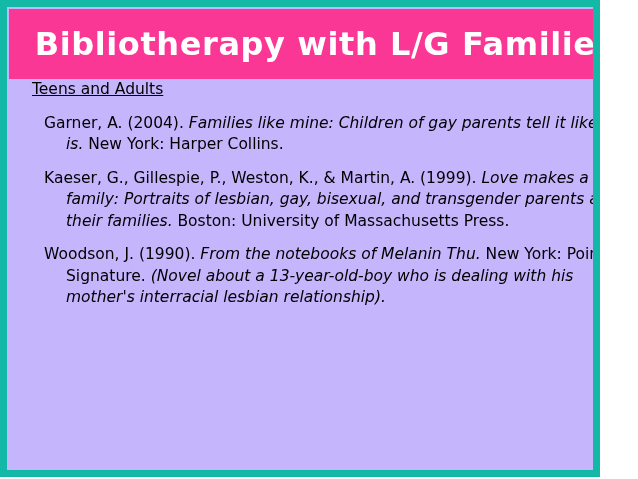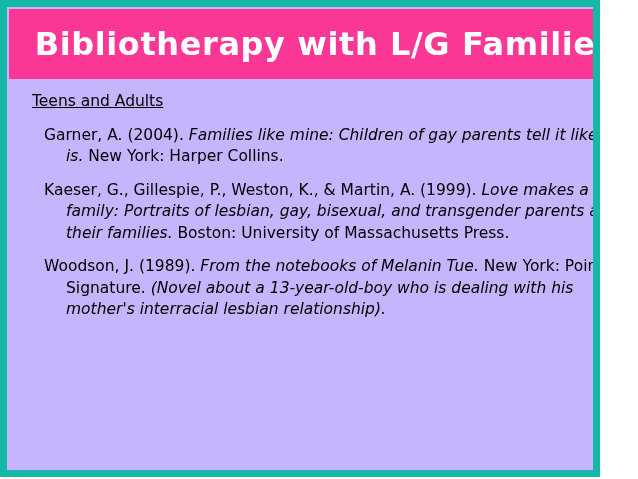--- a/index.html
+++ b/index.html
@@ -40,21 +40,21 @@
     font-size: 32px;
     font-weight: bold;
     letter-spacing: 0.6px;
     line-height: 1;
     white-space: nowrap;
     text-align: center;
   }
   #body-area {
     position: absolute;
     left: 25px;
-    top: 84px;
+    top: 72px;
     width: 600px;
     height: 386px;
   }
   .section-head {
     font-family: "DejaVu Sans", sans-serif;
     font-size: 15.5px;
     line-height: 21.5px;
     color: #000000;
     text-decoration: underline;
     white-space: nowrap;
@@ -82,18 +82,18 @@
     <div id="title-text">Bibliotherapy with L/G Families</div>
   </div>
 
   <div id="body-area">
 
     <div class="section-head">Teens and Adults</div>
 
     <div id="ref-list">
         <p class="ref"><span>Garner, A. (2004). </span><i>Families like mine: Children of gay parents tell it like it is.</i><span> New York: Harper Collins.</span></p>
         <p class="ref"><span>Kaeser, G., Gillespie, P., Weston, K., &amp; Martin, A. (1999). </span><i>Love makes a family: Portraits of lesbian, gay, bisexual, and  transgender parents and their families.</i><span> Boston: University of Massachusetts Press.</span></p>
-        <p class="ref"><span>Woodson, J. (1989). </span><i>From the notebooks of Melanin Tue.</i><span> New York: Point Signature. </span><i>(Novel about a 13-year-old-boy who is dealing with his mother's interracial lesbian relationship).</i></p>
+        <p class="ref"><span>Woodson, J. (1990). </span><i>From the notebooks of Melanin Thu.</i><span> New York: Point Signature. </span><i>(Novel about a 13-year-old-boy who is dealing with his mother's interracial lesbian relationship).</i></p>
       </div>
 
   </div>
 
 </div>
 
 </body></html>

